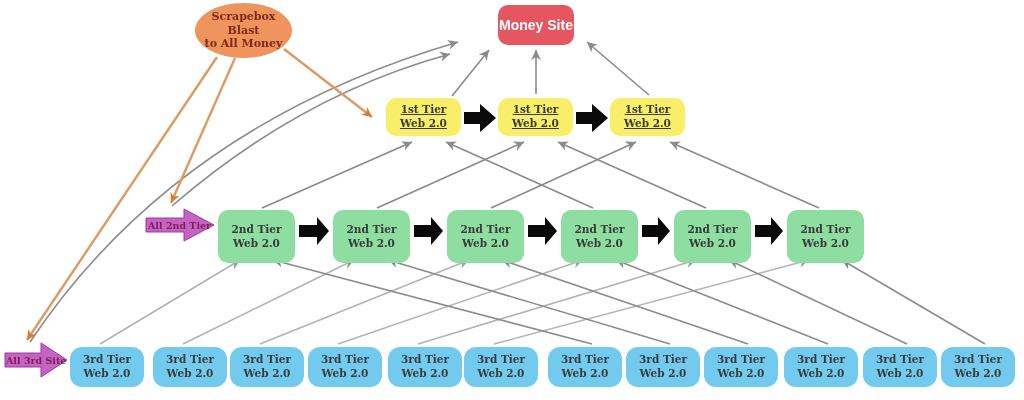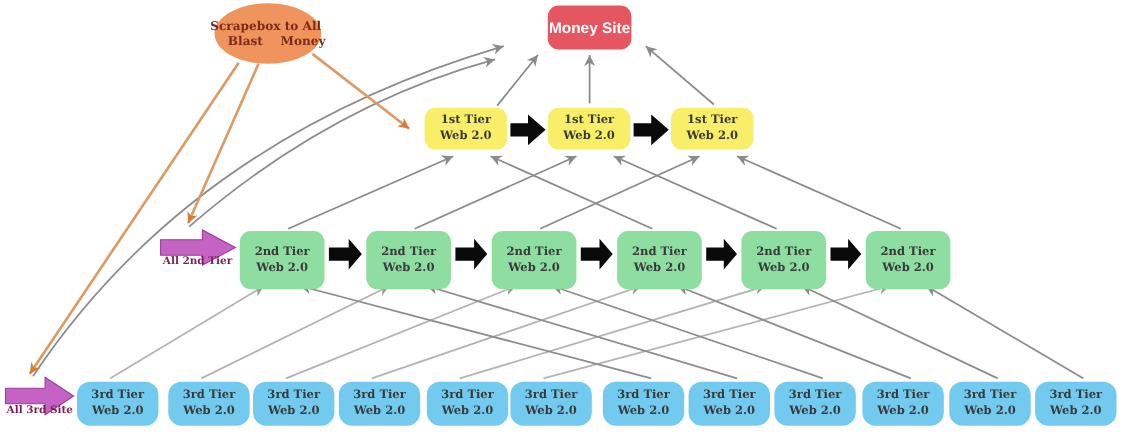--- a/index.html
+++ b/index.html
@@ -1,29 +1,29 @@
 <!DOCTYPE html>
 <html style="--bg: #ffffff; --money: #e65660; --tier1: #f8ee68; --tier2: #8edda1; --tier3: #72cbee; --blast: #ef945c; --purple-arrow: #c563c5; --arrow-gray: #8a8a8a; --arrow-light: #b3b3b3; --arrow-orange: #dd9a62; --arrow-black: #0a0a0a;"><head>
 <meta charset="utf-8">
 <style>
   html,body{margin:0;padding:0;background:#fff;}
   #stage{position:relative;width:1024px;height:400px;background:var(--bg,#fff);overflow:hidden;
          font-family:"DejaVu Serif",serif;}
   #connectors{position:absolute;left:0;top:0;z-index:1;}
   .box{position:absolute;z-index:2;display:flex;flex-direction:column;align-items:center;justify-content:center;
        text-align:center;font-weight:bold;font-size:10.5px;line-height:1.3;color:#3a3a3a;border-radius:10px;}
-  .tier1{width:75px;height:38px;background:var(--tier1,#f8ee68);}
+  .tier1{width:75px;height:38px;background:var(--tier1,#f8ee68);text-decoration:underline;}
   .tier2{width:77px;height:53px;background:var(--tier2,#8edda1);}
   .tier3{width:74px;height:40px;background:var(--tier3,#72cbee);border-radius:12px;}
   .money{width:76px;height:40px;background:var(--money,#e65660);color:#fff;
          font-family:"Liberation Sans",sans-serif;font-size:14px;border-radius:10px;}
   .ellipse{position:absolute;z-index:2;left:195px;top:3px;width:97px;height:55px;border-radius:50%;
-           background:var(--blast,#ef945c);display:flex;flex-direction:row;align-items:center;justify-content:center;
+           background:var(--blast,#ef945c);display:flex;flex-direction:column;align-items:center;justify-content:center;
            text-align:center;font-weight:bold;font-size:11px;line-height:1.25;color:#7c2a1a;}
-  .parrow-label{position:absolute;z-index:3;font-weight:bold;font-size:9.5px;color:#7c1f52;white-space:nowrap;margin-top:12px;}
+  .parrow-label{position:absolute;z-index:3;font-weight:bold;font-size:9.5px;color:#7c1f52;white-space:nowrap;}
   .lbl{display:block;}
 </style>
 </head>
 <body>
 
 <div id="stage" style="--bg: #ffffff; --money: #e65660; --tier1: #f8ee68; --tier2: #8edda1; --tier3: #72cbee; --blast: #ef945c;">
 
   <svg id="connectors" width="1024" height="400" viewBox="0 0 1024 400">
     <defs>
       <marker id="mGray" markerUnits="userSpaceOnUse" markerWidth="13" markerHeight="13" refX="10" refY="5" orient="auto">

